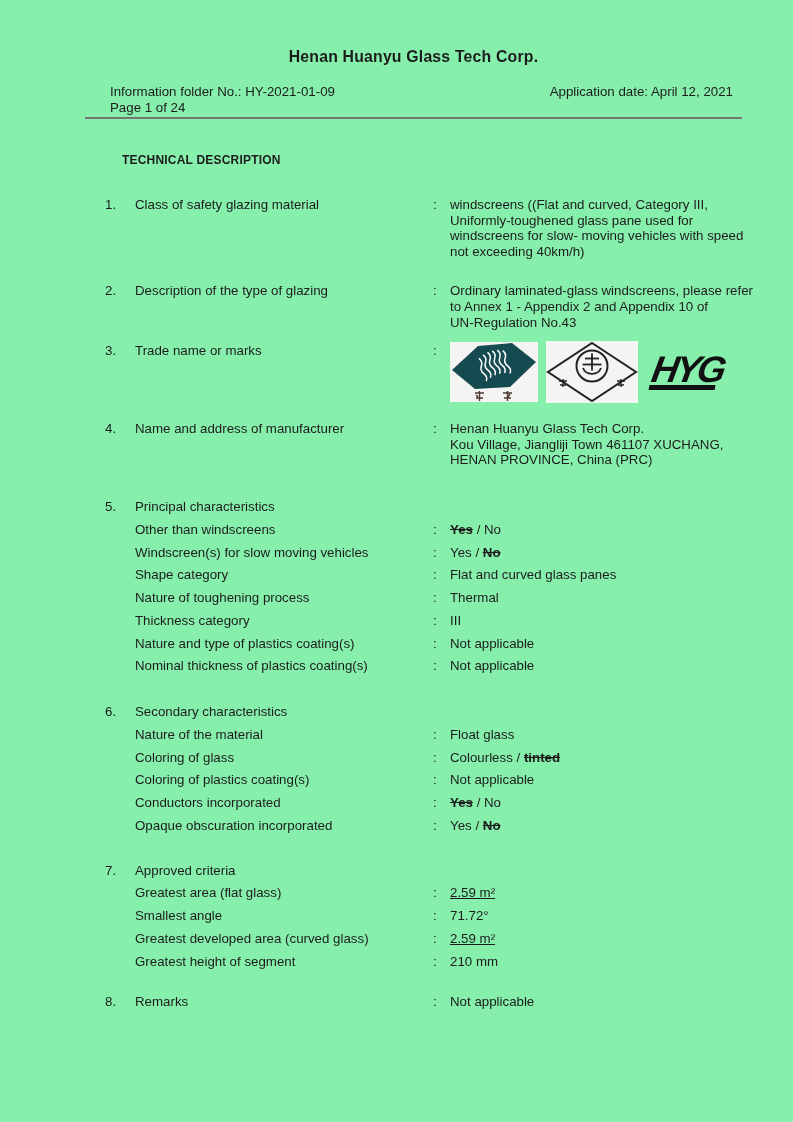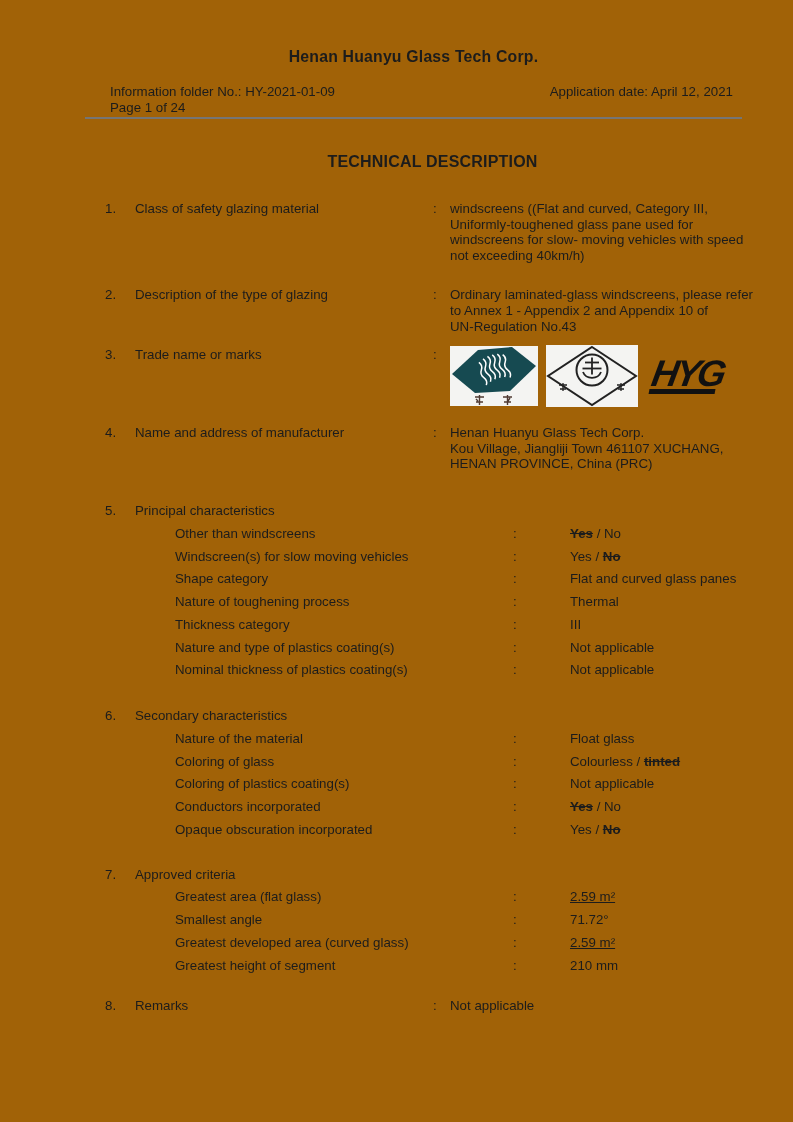--- a/index.html
+++ b/index.html
@@ -1,20 +1,20 @@
 <!DOCTYPE html>
 <html><head>
 <meta charset="utf-8">
 <style>
   html,body{margin:0;padding:0;background:#e8e8e8;}
   .page{
     position:relative;
     width:793px;height:1122px;
     margin:0 auto;
-    background:#a16207;
+    background:#86efac;
     font-family:"Liberation Sans","DejaVu Sans",sans-serif;
     color:#1c1c1c;
     font-size:13.3px;
     overflow:hidden;
   }
   
   .company-title{
     margin:0;padding:48px 51px 0 85px;
     text-align:center;
     font-size:15.8px;font-weight:bold;
@@ -27,39 +27,38 @@
   }
   .page-line{
     margin:1px 60px 0 110px;
   }
   .header-rule{
     border:0;border-top:2px solid #757575;
     margin:2px 51px 0 85px;
   }
   .doc-title{
     margin:34px 50px 0 122px;
-    text-align:center;
     font-weight:bold;
-    font-size:16px;
+    font-size:12px;
     letter-spacing:.2px;
   }
   
   .items{margin-top:30px;}
   .row{
     display:grid;
     grid-template-columns:30px 298px 17px auto;
     padding:0 55px 0 105px;
     line-height:15.6px;
   }
   .num{grid-column:1;}
   .label{grid-column:2;}
   .colon{grid-column:3;}
   .value{grid-column:4;white-space:nowrap;}
   .vline{white-space:nowrap;}
-  .srow{margin-top:7.2px;gap:40px;}
+  .srow{margin-top:7.2px;}
   .mt-item2{margin-top:24px;}
   .mt-item3{margin-top:13px;}
   .mt-item4{margin-top:18px;}
   .mt-sec5{margin-top:31px;}
   .mt-sec6{margin-top:30px;}
   .mt-sec7{margin-top:29px;}
   .mt-item8{margin-top:25px;}
   .strike{text-decoration:line-through;font-weight:bold;}
   .uline{text-decoration:underline;}
   

